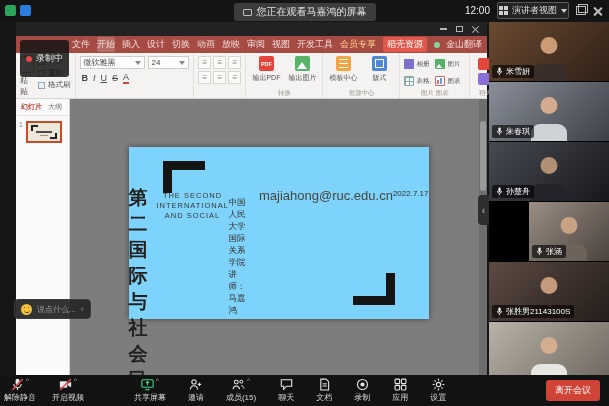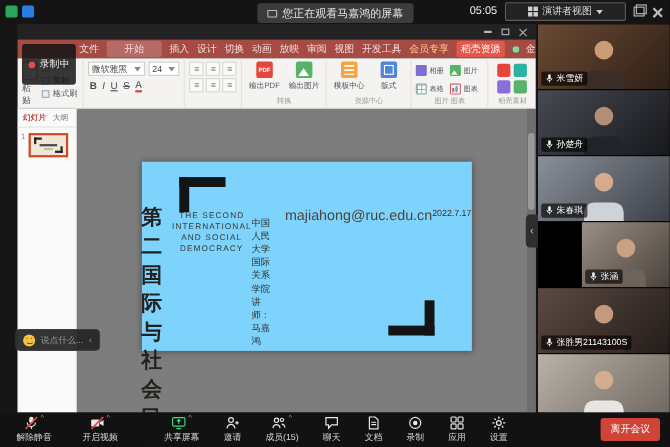--- a/index.html
+++ b/index.html
@@ -10,21 +10,21 @@
   
   .topbar{position:absolute;top:0;left:0;right:0;height:21px;background:#141414;display:flex;align-items:center;z-index:30;}
   .tray{display:flex;gap:4px;padding-left:5px;align-items:center;}
   .ticon{width:11px;height:11px;border-radius:2px;display:inline-block;}
   .ticon.g{background:#2aa55c;}
   .ticon.b{background:#2a7de1;}
   .watch-badge{position:absolute;left:50%;top:3px;transform:translateX(-50%);background:#3c3c3c;color:#e3e3e3;font-size:10px;padding:2px 9px;border-radius:3px;display:flex;align-items:center;gap:5px;white-space:nowrap;}
   .mini-mon{width:9px;height:7px;border:1px solid #bdbdbd;border-radius:1px;display:inline-block;}
   .topbar-right{margin-left:auto;display:flex;align-items:center;gap:7px;padding-right:7px;}
   .time{color:#f0f0f0;font-size:10px;}
-  .view-btn{background:#232323;border:1px solid #5c5c5c;color:#dcdcdc;font-size:9px;border-radius:2px;padding:1px 20px;display:flex;align-items:center;gap:4px;cursor:pointer;font-family:inherit;}
+  .view-btn{background:#232323;border:1px solid #5c5c5c;color:#dcdcdc;font-size:9px;border-radius:2px;padding:1px 1px;display:flex;align-items:center;gap:4px;cursor:pointer;font-family:inherit;}
   .grid-ic{width:9px;height:9px;display:inline-block;background:
     linear-gradient(#cfcfcf,#cfcfcf) 0 0/4px 4px no-repeat,
     linear-gradient(#cfcfcf,#cfcfcf) 5px 0/4px 4px no-repeat,
     linear-gradient(#cfcfcf,#cfcfcf) 0 5px/4px 4px no-repeat,
     linear-gradient(#cfcfcf,#cfcfcf) 5px 5px/4px 4px no-repeat;}
   .tri-down{width:0;height:0;border-left:3px solid transparent;border-right:3px solid transparent;border-top:4px solid #cfcfcf;display:inline-block;}
   .win-ic{width:10px;height:9px;display:inline-block;position:relative;}
   .win-ic.restore{border:1px solid #bdbdbd;}
   .win-ic.restore:before{content:"";position:absolute;right:-3px;top:-3px;width:8px;height:7px;border:1px solid #bdbdbd;}
   .closex{position:relative;width:9px;height:9px;}
@@ -39,39 +39,39 @@
   .wc{display:inline-block;}
   .wc.min{width:7px;height:1.5px;background:#b5b5b5;}
   .wc.max{width:7px;height:6px;border:1px solid #b5b5b5;}
   .wc.cls{position:relative;width:7px;height:7px;}
   .wc.cls:before,.wc.cls:after{content:"";position:absolute;left:3px;top:-1px;width:1.2px;height:9px;background:#b5b5b5;}
   .wc.cls:before{transform:rotate(45deg);}
   .wc.cls:after{transform:rotate(-45deg);}
 
   .wps-menubar{height:17px;background:#a64a44;display:flex;align-items:center;gap:7px;padding:0 8px 0 56px;color:#f3dcd9;font-size:9px;white-space:nowrap;overflow:hidden;}
   .menu-item{cursor:pointer;flex:none;}
-  .menu-item.active{background:rgba(255,255,255,.18);border-radius:2px;padding:1px 16px;}
+  .menu-item.active{background:rgba(255,255,255,.18);border-radius:2px;padding:1px 0;}
   .menu-item.vip{color:#ffd089;}
   .menu-item.docer{background:#e2574c;color:#fff;border-radius:2px;padding:1px 4px;}
   .menu-right{margin-left:auto;display:flex;align-items:center;gap:6px;}
   .dot-g{width:6px;height:6px;border-radius:50%;background:#7ddc9a;display:inline-block;}
 
   .wps-ribbon{height:46px;background:#f4f3f1;border-bottom:1px solid #d8d6d2;display:flex;color:#555;}
   .rgroup{display:flex;flex-direction:column;border-right:1px solid #e3e1dd;padding:3px 4px 1px;}
   .gbody{display:flex;gap:4px;flex:1;align-items:flex-start;}
   .gcap{font-size:6.5px;color:#9a9892;text-align:center;line-height:8px;}
   .paste-btn{display:flex;flex-direction:column;align-items:center;gap:2px;font-size:8px;cursor:pointer;}
   .clip-ic{width:14px;height:17px;background:#fff;border:1px solid #c9a063;border-radius:2px;position:relative;}
   .clip-ic:before{content:"";position:absolute;left:3px;top:-2px;width:6px;height:3px;background:#c9a063;border-radius:1px;}
   .mini-col{display:flex;flex-direction:column;gap:2px;}
   .mini-btn{display:flex;align-items:center;gap:3px;font-size:7.5px;cursor:pointer;white-space:nowrap;}
   .sq{width:7px;height:7px;border:1px solid #9aa7b5;background:#e9eef4;display:inline-block;}
   .font-col{display:flex;flex-direction:column;gap:3px;}
   .font-row{display:flex;gap:3px;}
-  .fselect{background:#fff;border:1px solid #cfcdc8;font-size:8px;color:#444;padding:0 3px;height:13px;display:flex;align-items:center;gap:6px;white-space:nowrap;}
+  .fselect{background:#fff;border:1px solid #cfcdc8;font-size:8px;color:#444;padding:0 3px;height:13px;display:flex;align-items:center;gap:19px;white-space:nowrap;}
   .fmt-row{display:flex;gap:5px;font-size:9px;color:#4a4a4a;align-items:center;padding-left:2px;}
   .fmt-b{font-weight:bold;}
   .fmt-i{font-style:italic;}
   .fmt-u{text-decoration:underline;}
   .fmt-s{text-decoration:line-through;}
   .para-grid{display:grid;grid-template-columns:repeat(3,13px);grid-auto-rows:13px;gap:2px;}
   .para-ic{border:1px solid #d8d6d0;background:#fbfaf8;color:#8b8b8b;font-size:8px;display:flex;align-items:center;justify-content:center;cursor:pointer;}
   .vbtn{display:flex;flex-direction:column;align-items:center;gap:2px;font-size:7px;cursor:pointer;width:32px;text-align:center;white-space:nowrap;}
   .pdf-ic{width:15px;height:15px;background:#e5453b;color:#fff;font-size:5.5px;font-weight:bold;border-radius:2px;display:flex;align-items:center;justify-content:center;}
   .img-ic{width:15px;height:15px;border-radius:2px;position:relative;overflow:hidden;background:#58b368;}
@@ -137,21 +137,21 @@
   .t1{background:linear-gradient(135deg,#6b4a32,#2e1f16);} .t1 .head{background:#c99c76;} .t1 .torso{background:#3a2f28;}
   .t2{background:linear-gradient(135deg,#8a8f99,#3c4048);} .t2 .head{background:#d4ab8e;} .t2 .torso{background:#cfd3d8;}
   .t3{background:linear-gradient(135deg,#474a52,#17181c);} .t3 .head{background:#b08f74;} .t3 .torso{background:#23242a;}
   .t4{background:linear-gradient(135deg,#9b8f85,#4a423c);margin-left:40px;} .t4 .head{background:#c9a183;} .t4 .torso{background:#6e635a;}
   .t5{background:linear-gradient(135deg,#5c4a42,#241d1a);} .t5 .head{background:#c59a7c;} .t5 .torso{background:#402e2a;}
   .t6{background:linear-gradient(135deg,#b9b2a8,#6e675f);} .t6 .head{background:#d3ad90;} .t6 .torso{background:#e8e6e1;}
   .npill{position:absolute;left:3px;bottom:3px;background:rgba(0,0,0,.62);border-radius:2px;padding:1px 4px;display:flex;align-items:center;gap:3px;color:#fff;font-size:8px;max-width:112px;white-space:nowrap;overflow:hidden;}
 
   
   .toolbar{position:absolute;left:0;right:0;bottom:0;height:31px;background:#121212;display:flex;align-items:center;z-index:35;}
-  .tb-left{display:flex;gap:28px;padding-left:15px;}
+  .tb-left{display:flex;gap:16px;padding-left:4px;}
   .tb-center{display:flex;gap:22px;margin:0 auto;}
   .tb-item{display:flex;flex-direction:column;align-items:center;gap:1px;cursor:pointer;}
   .ic-row{display:flex;align-items:flex-start;gap:2px;height:13px;}
   .tb-label{font-size:8px;color:#d8d8d8;white-space:nowrap;}
   .tb-caret{color:#9a9a9a;font-size:7px;line-height:6px;}
   .leave-btn{margin-left:auto;margin-right:9px;background:#cf4436;border:none;color:#fff;font-size:9px;padding:4px 9px;border-radius:3px;cursor:pointer;font-family:inherit;white-space:nowrap;}
 </style>
 </head>
 <body>
 
@@ -160,21 +160,21 @@
   <div class="topbar">
     <div class="tray">
       <span class="ticon g"></span>
       <span class="ticon b"></span>
     </div>
     <div class="watch-badge">
       <span class="mini-mon"></span>
       <span>您正在观看马嘉鸿的屏幕</span>
     </div>
     <div class="topbar-right">
-      <span class="time">05:05</span>
+      <span class="time">12:00</span>
       <button class="view-btn">
         <span class="grid-ic"></span>
         <span>演讲者视图</span>
         <span class="tri-down"></span>
       </button>
       <span class="win-ic restore"></span>
       <span class="closex"></span>
     </div>
   </div>
 
@@ -348,21 +348,20 @@
         </div>
       </div>
 
       <div class="canvas">
         <div class="slide">
           <div class="bracket tl"></div>
           <div class="bracket br"></div>
           <div class="s-title">第二国际与社会民主主义</div>
           <div class="s-sub">
             <div>THE SECOND INTERNATIONAL AND SOCIAL</div>
-            <div>DEMOCRACY</div>
           </div>
           <div class="s-aff">中国人民大学国际关系学院讲师：马嘉鸿</div>
           <div class="s-email">majiahong@ruc.edu.cn</div>
           <div class="s-date">2022.7.17</div>
         </div>
         <div class="vscroll">
             <div class="vthumb"></div>
           </div>
       </div>
     </div>
@@ -386,40 +385,40 @@
       <div class="torso"></div>
         <div class="head"></div>
       <div class="npill">
         <svg width="7" height="9" viewBox="0 0 12 16">
             <rect x="4" y="1" width="4" height="8" rx="2" fill="#fff"></rect>
             <path d="M2 7a4 4 0 0 0 8 0M6 11v3" stroke="#fff" stroke-width="1.4" fill="none"></path>
           </svg>
         <span>米雪妍</span>
       </div>
     </div>
+    <div class="tile t2">
+      <div class="torso"></div>
+        <div class="head"></div>
+      <div class="npill">
+        <svg width="7" height="9" viewBox="0 0 12 16">
+            <rect x="4" y="1" width="4" height="8" rx="2" fill="#fff"></rect>
+            <path d="M2 7a4 4 0 0 0 8 0M6 11v3" stroke="#fff" stroke-width="1.4" fill="none"></path>
+          </svg>
+        <span>朱春琪</span>
+      </div>
+    </div>
     <div class="tile t3">
       <div class="torso"></div>
         <div class="head"></div>
       <div class="npill">
         <svg width="7" height="9" viewBox="0 0 12 16">
             <rect x="4" y="1" width="4" height="8" rx="2" fill="#fff"></rect>
             <path d="M2 7a4 4 0 0 0 8 0M6 11v3" stroke="#fff" stroke-width="1.4" fill="none"></path>
           </svg>
         <span>孙楚舟</span>
-      </div>
-    </div>
-    <div class="tile t2">
-      <div class="torso"></div>
-        <div class="head"></div>
-      <div class="npill">
-        <svg width="7" height="9" viewBox="0 0 12 16">
-            <rect x="4" y="1" width="4" height="8" rx="2" fill="#fff"></rect>
-            <path d="M2 7a4 4 0 0 0 8 0M6 11v3" stroke="#fff" stroke-width="1.4" fill="none"></path>
-          </svg>
-        <span>朱春琪</span>
       </div>
     </div>
     <div class="tile t4">
       <div class="torso"></div>
         <div class="head"></div>
       <div class="npill">
         <svg width="7" height="9" viewBox="0 0 12 16">
             <rect x="4" y="1" width="4" height="8" rx="2" fill="#fff"></rect>
             <path d="M2 7a4 4 0 0 0 8 0M6 11v3" stroke="#fff" stroke-width="1.4" fill="none"></path>
           </svg>

